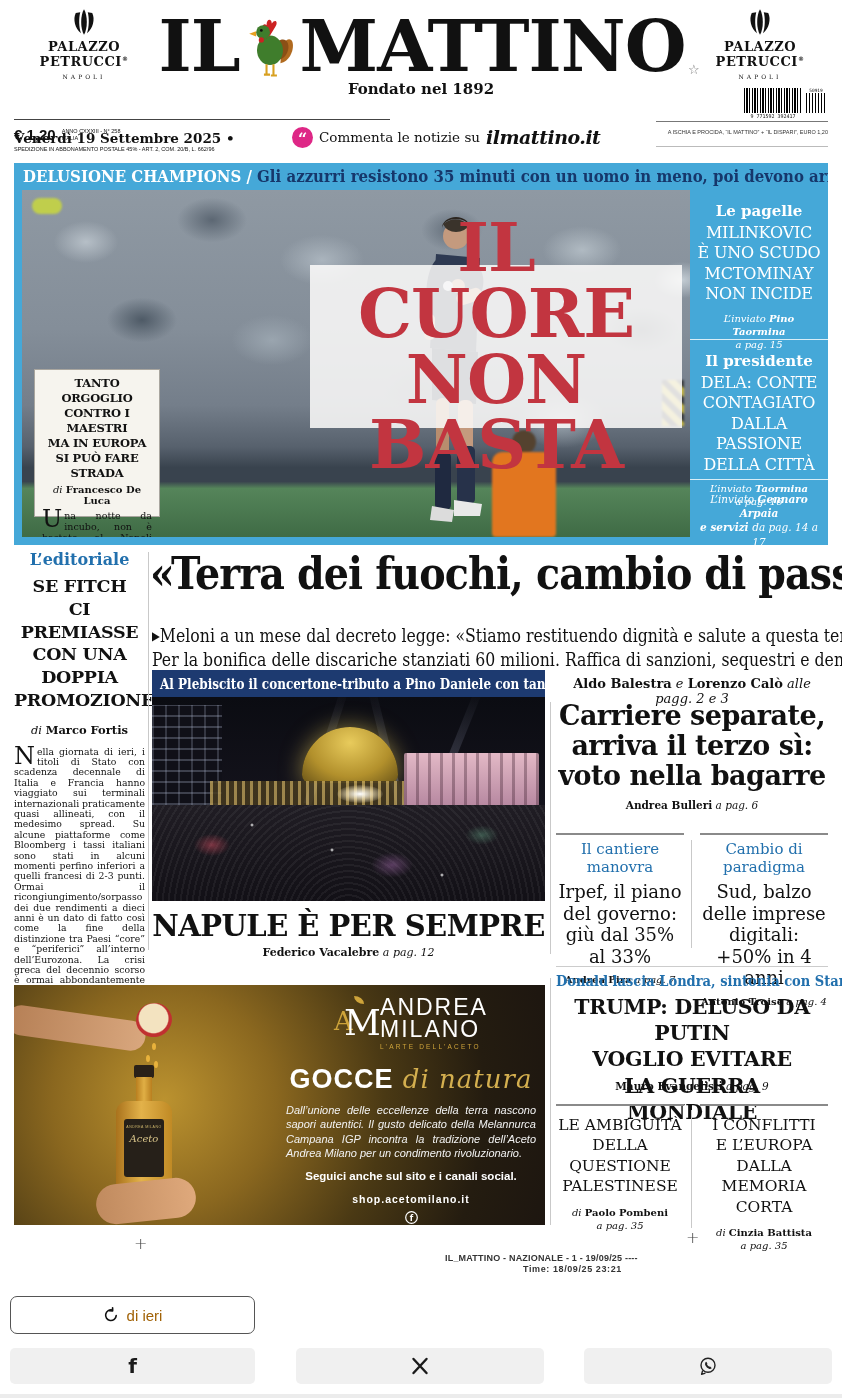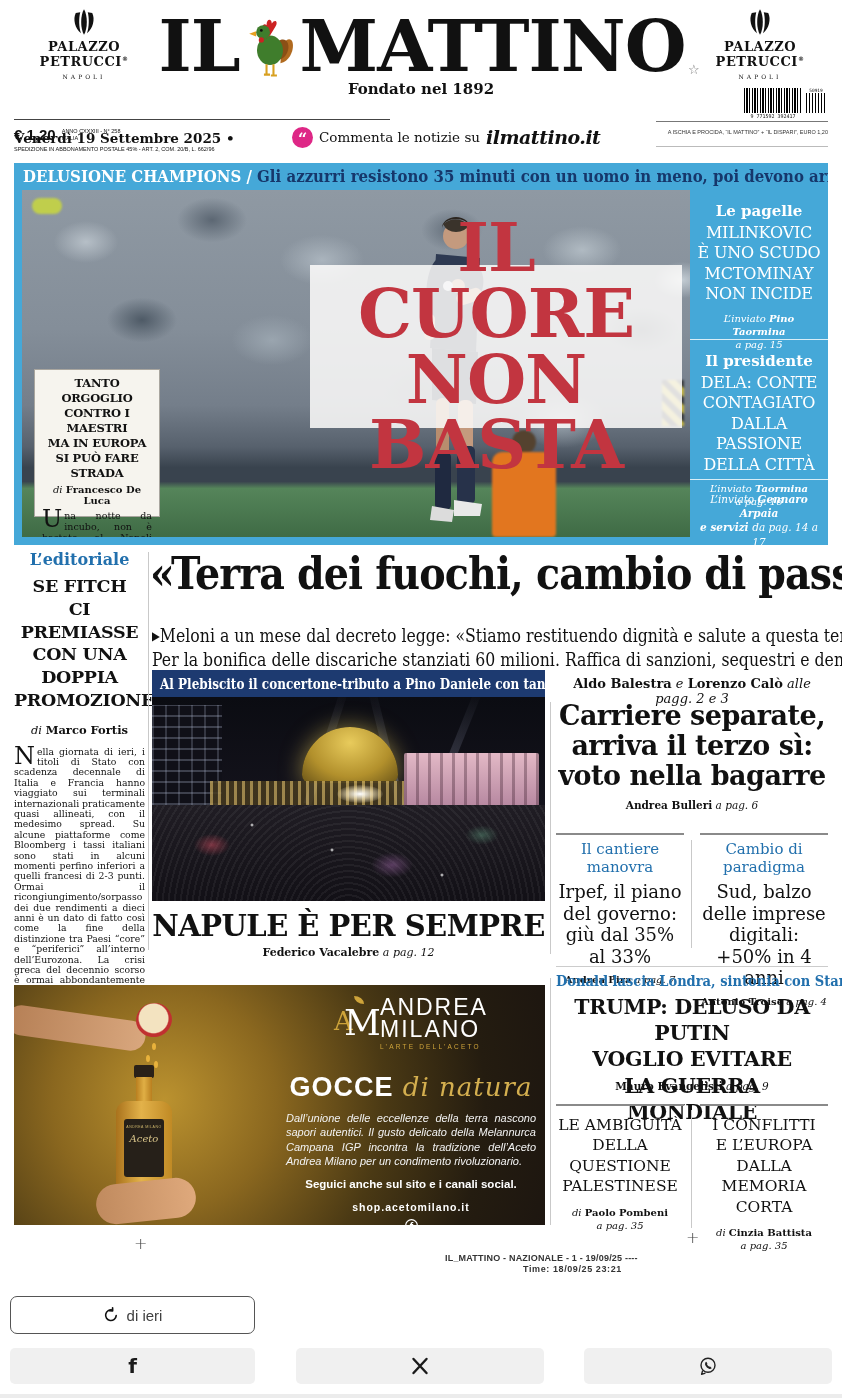--- a/index.html
+++ b/index.html
@@ -167,32 +167,32 @@
   .ad-hand { position:absolute; left:82px; top:196px; width:100px; height:40px; border-radius:20px; background:linear-gradient(90deg,#c08a5e,#dfa97c); transform:rotate(-6deg); }
   .ad-right { position:absolute; left:272px; top:12px; width:250px; text-align:center; }
   .ad-logo { display:flex; align-items:center; justify-content:center; gap:6px; }
   .am-mono { position:relative; width:40px; height:46px; }
   .am-a { position:absolute; left:0; top:6px; font-family:"DejaVu Serif",serif; font-size:26px; color:#cfa43a; }
   .am-m { position:absolute; left:10px; top:2px; font-family:"DejaVu Serif",serif; font-size:36px; color:#fff; }
   .am-leaf { position:absolute; left:20px; top:-4px; width:10px; height:8px; border-radius:0 100% 0 100%; background:#cfa43a; }
   .ad-brand { text-align:left; line-height:.95; }
   .ad-brand .bl { font-size:23px; letter-spacing:2px; color:#fff; font-weight:400; }
   .ad-brand .tg { display:block; font-size:6.5px; color:#cfa43a; letter-spacing:2.2px; margin-top:3px; }
-  .ad-head { margin-top:22px; }
+  .ad-head { margin-top:14px; }
   .ad-head .gb { font-size:27px; font-weight:bold; letter-spacing:1px; color:#fff; }
   .ad-head .gs { font-family:"DejaVu Serif",serif; font-style:italic; font-size:26px; color:#d4af4f; letter-spacing:1px; }
   .ad-body-txt { margin-top:8px; font-size:11px; line-height:1.32; text-align:justify; color:#f2f2f2;font-style:italic; }
   .ad-cta { margin-top:9px; font-size:11.5px; font-weight:bold; }
   .ad-site-row { margin-top:11px; display:flex; align-items:center; justify-content:center; gap:6px;flex-direction:column; }
   .ad-site { font-size:10.5px; font-weight:bold; letter-spacing:1px; }
 
   
   .print1 { left:445px; top:1253px; font-family:"Liberation Sans",sans-serif; font-size:9px; font-weight:bold; color:#333; letter-spacing:.2px; }
   .print2 { left:523px; top:1264px; height:10px; overflow:hidden; font-family:"Liberation Sans",sans-serif; font-size:9px; font-weight:bold; color:#333; letter-spacing:.6px; }
-  .btn { position:absolute; height:38px; background:#fff; border:1.5px solid #555; border-radius:7px; display:flex; align-items:center; justify-content:center; gap:8px; font-family:"Liberation Sans",sans-serif; font-size:15px; color:#404040; cursor:pointer; }
+  .btn { position:absolute; height:38px; background:#fff; border:1.5px solid #555; border-radius:7px; display:flex; align-items:center; justify-content:center; gap:8px; font-family:"Liberation Sans",sans-serif; font-size:15px; color:#a16207; cursor:pointer; }
   .chev { position:absolute; right:13px; top:10px; }
   .gdot { width:8px; height:8px; border-radius:50%; background:#3cb54a; }
   .sbtn { position:absolute; height:36px; background:#f0f0f0; border-radius:5px; display:flex; align-items:center; justify-content:center; cursor:pointer; }
   .fglyph { font-family:"DejaVu Sans",sans-serif; font-size:20px; font-weight:bold; color:#1a1a1a; }
   .bottom-strip { left:0; top:1394px; width:842px; height:4px; background:#ececec; }
 </style>
 </head>
 <body>
 
 <div class="page">

